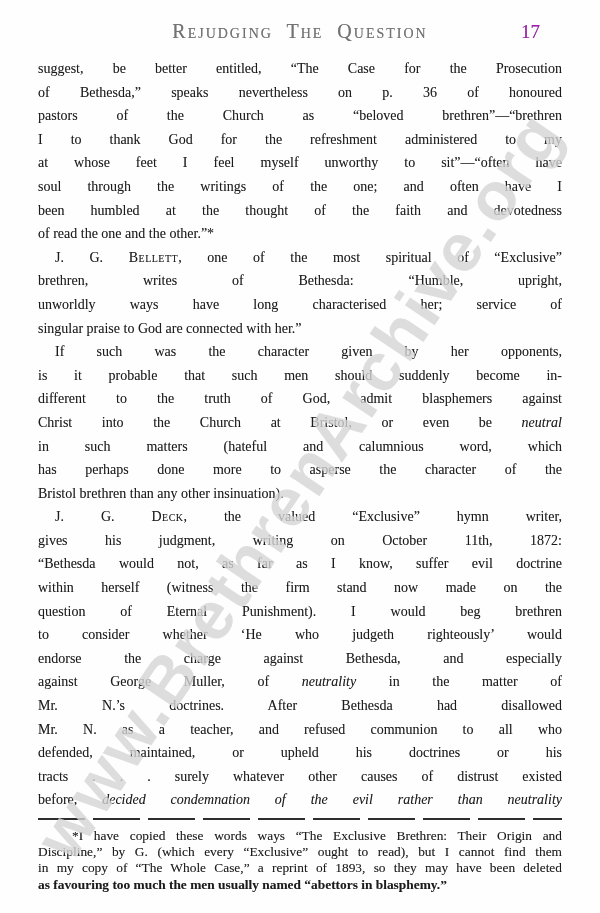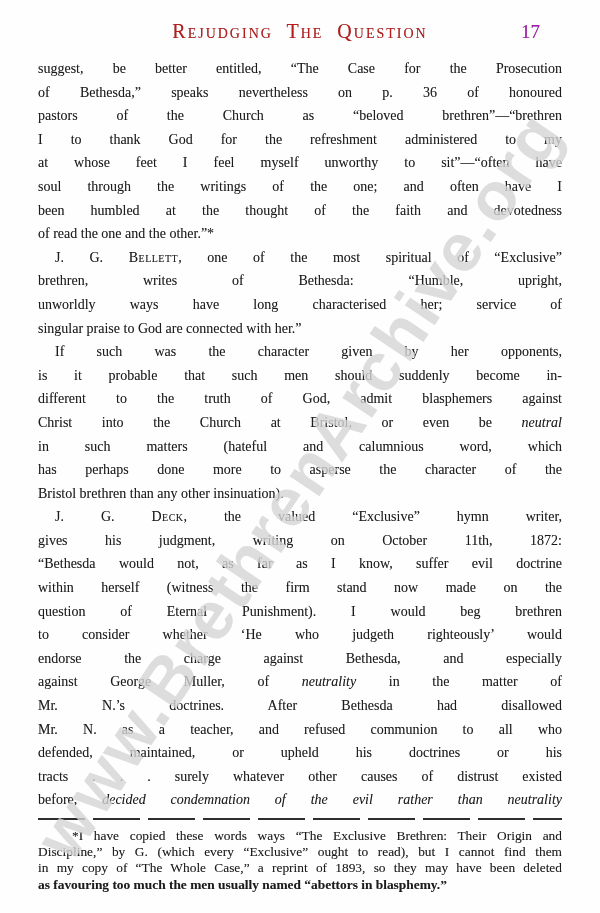--- a/index.html
+++ b/index.html
@@ -5,21 +5,21 @@
   html,body { margin:0; padding:0; background:#ffffff; }
   .page {
     position:relative; width:600px; height:913px;
     background:#fefefe; color:#1c1c1c; overflow:hidden;
     font-family:"Liberation Serif", serif;
   }
   
   .header { position:absolute; top:20px; left:38px; width:524px; height:26px; }
   .header-title {
     text-align:center; font-variant:small-caps; font-size:20px;
-    letter-spacing:2px; word-spacing:7px; color:#b91c1c;
+    letter-spacing:2px; word-spacing:7px; color:#737373;
     text-shadow:0 0 .5px rgba(0,0,0,.35);
   }
   .page-number {
     position:absolute; right:22px; top:1px; font-size:19px; color:#a21caf;
     text-shadow:0 0 .5px rgba(0,0,0,.35);
   }
   
   .body-text { position:absolute; top:57px; left:38px; width:524px; }
   .line {
     font-size:14px; line-height:23.6px;

